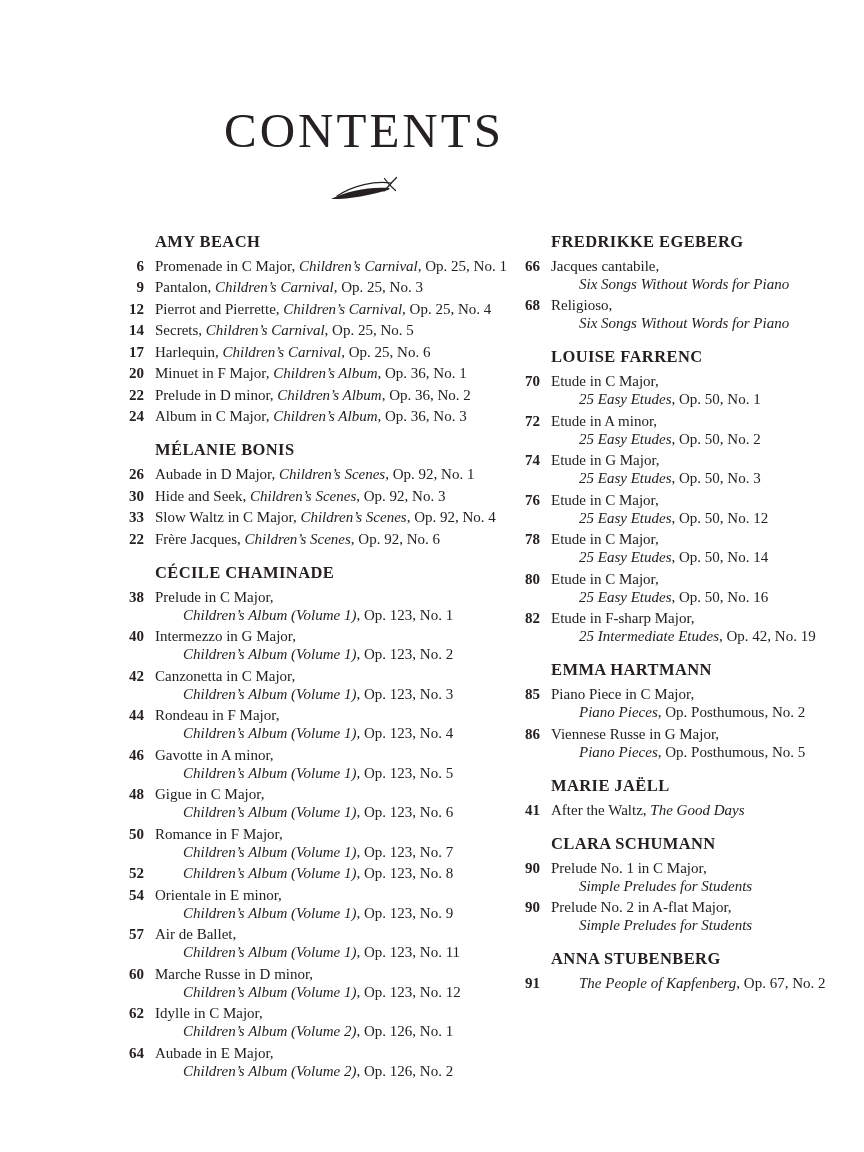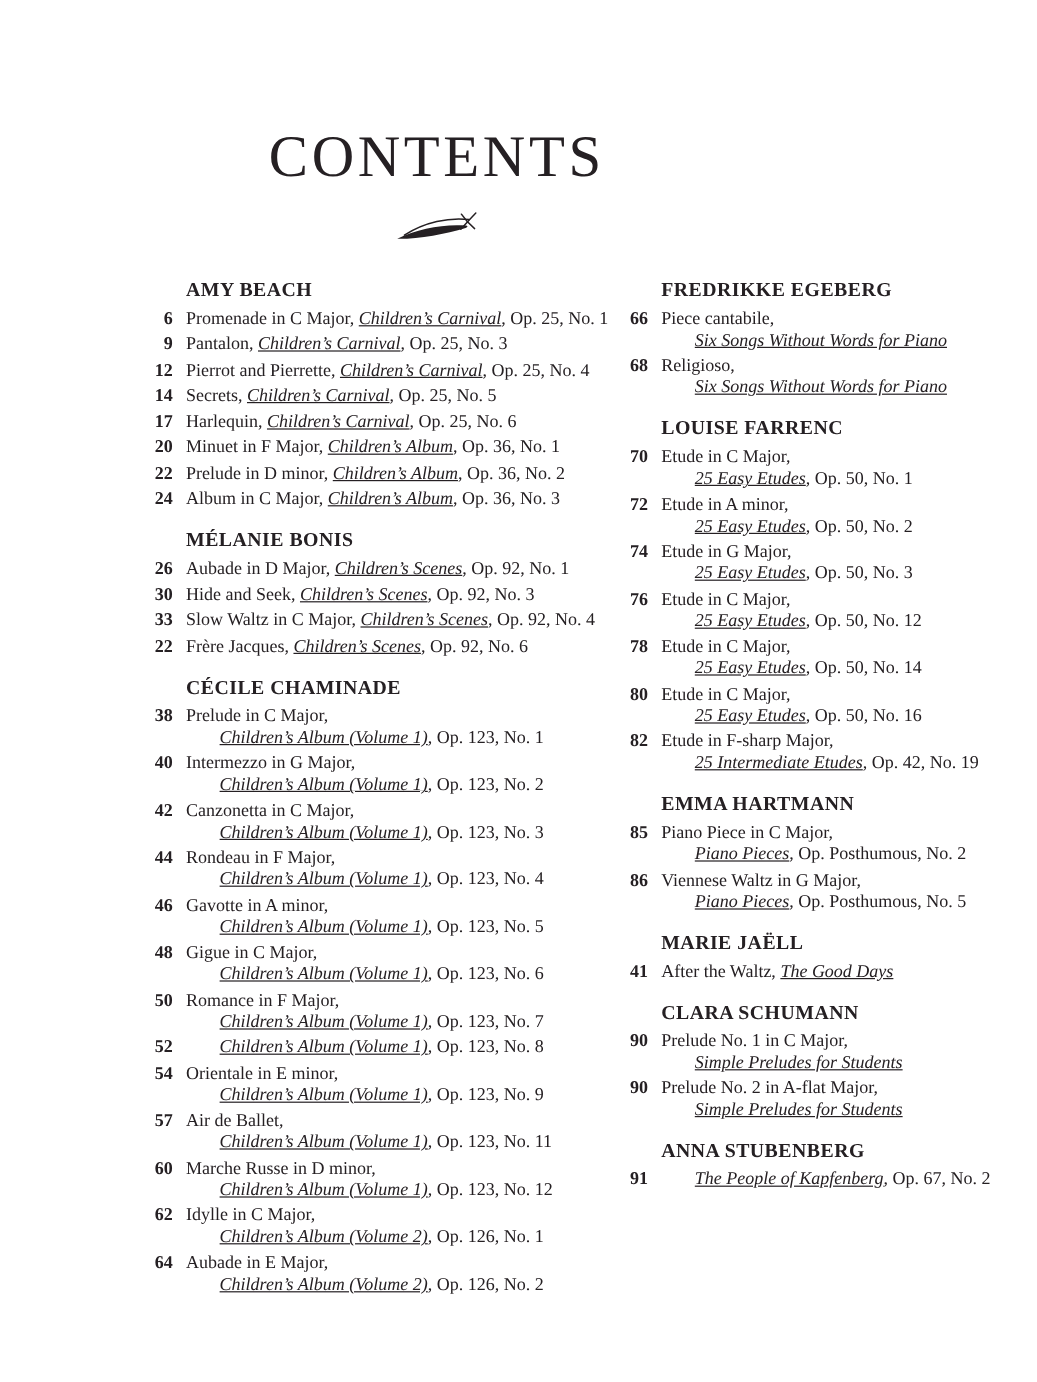--- a/index.html
+++ b/index.html
@@ -58,21 +58,21 @@
     font-size: 15px;
     line-height: 18px;
     margin-bottom: 3.5px;
   }
   .pagenum {
     font-weight: bold;
     text-align: right;
   }
   .line { white-space: nowrap; }
   .line.cont { padding-left: 28px; }
-  i { font-style: italic; text-decoration: underline; }
+  i { font-style: italic; }
 </style>
 </head>
 <body>
 
 <div class="page">
 
   <h1 class="doc-title">CONTENTS</h1>
 
   <div class="ornament">
     <svg width="72" height="30" viewBox="0 0 144 60" aria-hidden="true">
@@ -258,21 +258,21 @@
             </div>
           </div>
         </div>
       </div>
     <div class="col">
         <div class="section">
           <h3 class="composer">FREDRIKKE EGEBERG</h3>
           <div class="entry">
             <span class="pagenum">66</span>
             <div class="entry-lines">
-              <div class="line"><span>Piece cantabile,</span></div>
+              <div class="line"><span>Jacques cantabile,</span></div>
               <div class="line cont"><i>Six Songs Without Words for Piano</i></div>
             </div>
           </div>
           <div class="entry">
             <span class="pagenum">68</span>
             <div class="entry-lines">
               <div class="line"><span>Religioso,</span></div>
               <div class="line cont"><i>Six Songs Without Words for Piano</i></div>
             </div>
           </div>
@@ -334,21 +334,21 @@
           <div class="entry">
             <span class="pagenum">85</span>
             <div class="entry-lines">
               <div class="line"><span>Piano Piece in C Major,</span></div>
               <div class="line cont"><i>Piano Pieces</i><span>, Op. Posthumous, No. 2</span></div>
             </div>
           </div>
           <div class="entry">
             <span class="pagenum">86</span>
             <div class="entry-lines">
-              <div class="line"><span>Viennese Waltz in G Major,</span></div>
+              <div class="line"><span>Viennese Russe in G Major,</span></div>
               <div class="line cont"><i>Piano Pieces</i><span>, Op. Posthumous, No. 5</span></div>
             </div>
           </div>
         </div>
         <div class="section">
           <h3 class="composer">MARIE JAËLL</h3>
           <div class="entry">
             <span class="pagenum">41</span>
             <div class="entry-lines">
               <div class="line"><span>After the Waltz, </span><i>The Good Days</i></div>

